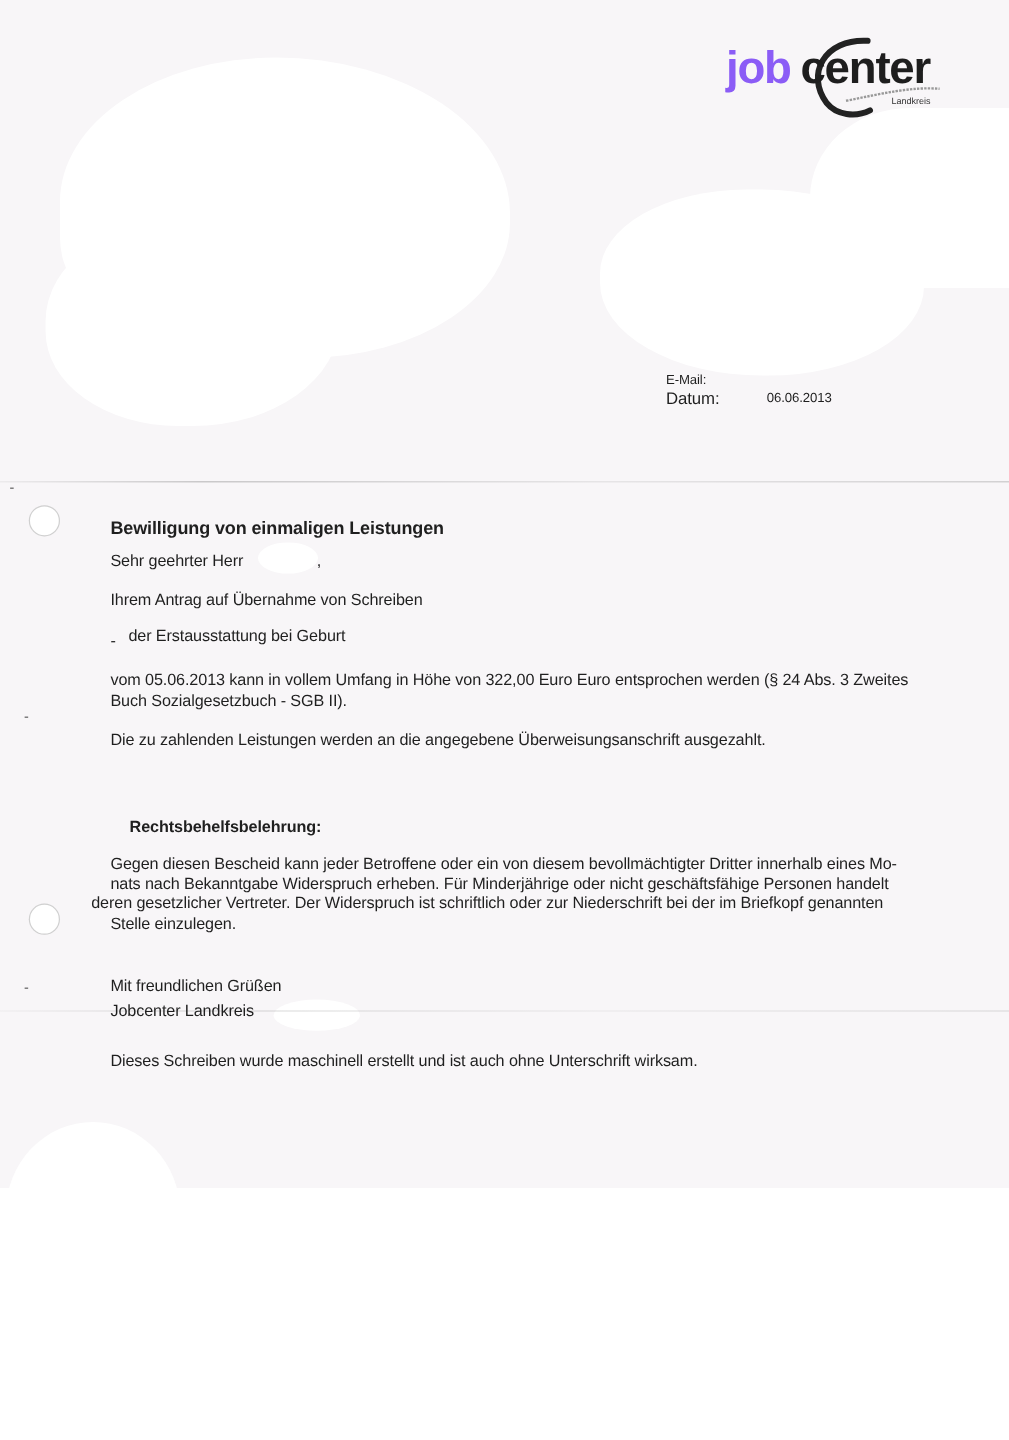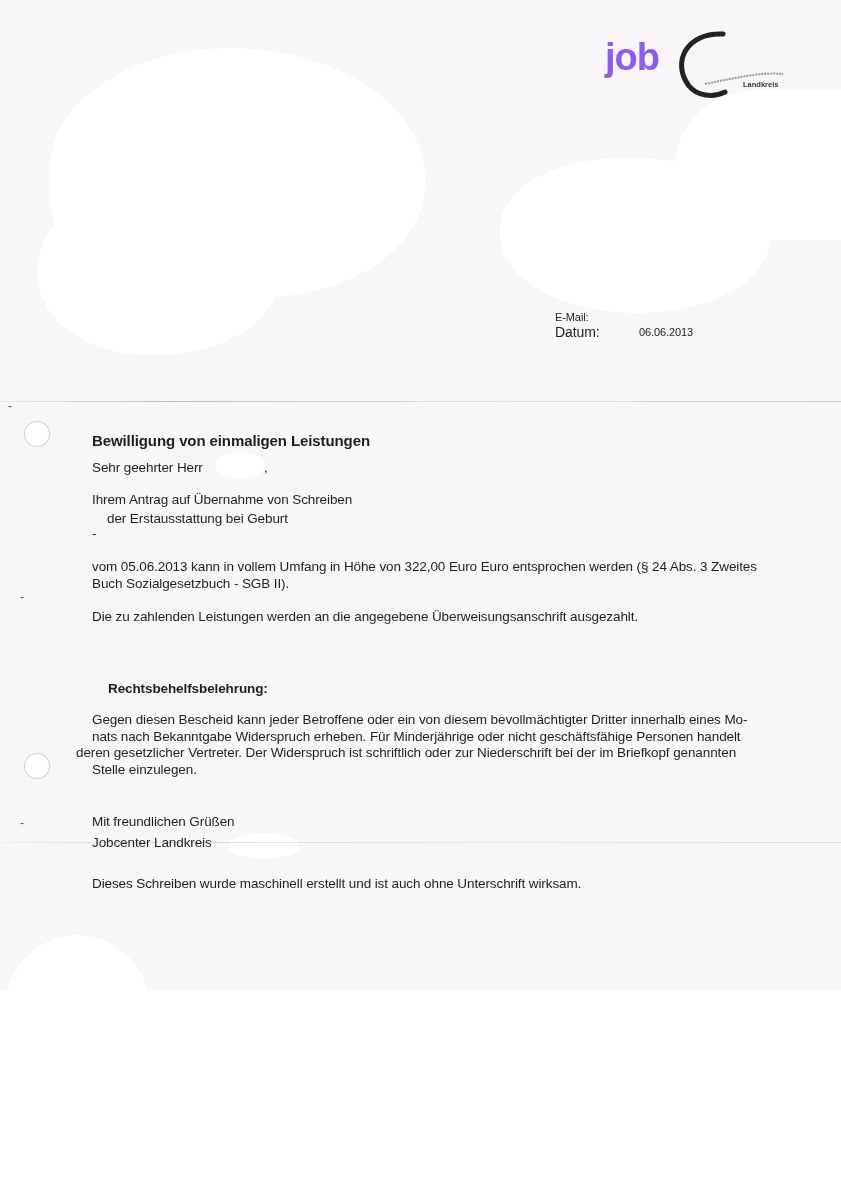--- a/index.html
+++ b/index.html
@@ -9,21 +9,21 @@
   .blob { position:absolute; background:#ffffff; border-radius:50%; }
   .fold { position:absolute; left:0; width:841px; height:1px; background:linear-gradient(90deg, rgba(150,150,150,0.15), rgba(120,120,120,0.45) 20%, rgba(160,160,160,0.25) 60%, rgba(130,130,130,0.4)); }
   .t { position:absolute; font-size:13.5px; line-height:18px; white-space:nowrap; letter-spacing:-0.1px; }
   .bold { font-weight:bold; }
   .title { font-size:15px; font-weight:bold; }
   .mark { position:absolute; font-size:12px; color:#555; }
   .punch { position:absolute; width:24px; height:24px; border-radius:50%; border:1px solid rgba(120,120,120,0.35); background:#fff; }
   .logo { position:absolute; left:605px; top:28px; width:185px; height:72px; }
   .logo .job { position:absolute; left:0; top:8px; font-size:38px; font-weight:bold; color:#8b5cf6; letter-spacing:-1px; }
   .logo .center { position:absolute; left:62px; top:8px; font-size:38px; font-weight:bold; color:#1e1e1e; letter-spacing:-1px; }
-  .logo .sub { position:absolute; left:138px; top:52px; font-size:7.5px; font-weight:bold; color:#333; }
+  .logo .sub { position:absolute; left:138px; top:52px; font-size:7.5px; font-weight:normal; color:#333; }
 </style>
 </head>
 <body>
 
 <div class="page"></div>
 <div class="bottom-white"></div>
 
 <div class="blob" style="left:50px;top:48px;width:375px;height:250px;border-radius:48% 52% 45% 40%;"></div>
 <div class="blob" style="left:38px;top:180px;width:245px;height:175px;border-radius:50% 40% 50% 45%;"></div>
 <div class="blob" style="left:500px;top:158px;width:270px;height:155px;border-radius:45% 50% 48% 50%;"></div>
@@ -34,39 +34,40 @@
 
 <div class="fold" style="top:401px;"></div>
 <div class="fold" style="top:842px;opacity:0.6;"></div>
 
 <div class="logo">
   <svg width="185" height="72" style="position:absolute;left:0;top:0;">
     <path d="M118 6 C 82 4, 66 34, 84 58 C 92 68, 108 70, 120 64" fill="none" stroke="#222" stroke-width="5" stroke-linecap="round"></path>
     <path d="M100 56 C 130 50, 155 44, 178 46" fill="none" stroke="#999" stroke-width="2" stroke-dasharray="2 1"></path>
   </svg>
   <span class="job">job</span>
+  <span class="center">center</span>
   <span class="sub">Landkreis</span>
 </div>
 
 <span class="t" style="left:555px;top:308px;font-size:11px;">E-Mail:</span>
 <span class="t" style="left:555px;top:323px;font-size:14px;">Datum:</span>
 <span class="t" style="left:639px;top:323px;font-size:11px;">06.06.2013</span>
 
 <span class="mark" style="left:8px;top:399px;">-</span>
 <div class="punch" style="left:24px;top:421px;"></div>
 <span class="mark" style="left:20px;top:590px;">-</span>
 <div class="punch" style="left:24px;top:753px;"></div>
 <span class="mark" style="left:20px;top:816px;">-</span>
 
 <span class="t title" style="left:92px;top:401px;margin-top:31px;">Bewilligung von einmaligen Leistungen</span>
 <span class="t" style="left:92px;top:459px;">Sehr geehrter Herr</span>
 <span class="t" style="left:264px;top:459px;">,</span>
 <span class="t" style="left:92px;top:491px;">Ihrem Antrag auf Übernahme von Schreiben</span>
 <span class="t" style="left:92px;top:525px;">-</span>
-<span class="t" style="left:107px;top:510px;">der Erstausstattung bei Geburt</span>
+<span class="t" style="left:107px;top:521px;">der Erstausstattung bei Geburt</span>
 <span class="t" style="left:92px;top:558px;">vom 05.06.2013 kann in vollem Umfang in Höhe von 322,00 Euro Euro entsprochen werden (§ 24 Abs. 3 Zweites</span>
 <span class="t" style="left:92px;top:575px;">Buch Sozialgesetzbuch - SGB II).</span>
 <span class="t" style="left:92px;top:608px;text-align:right;">Die zu zahlenden Leistungen werden an die angegebene Überweisungsanschrift ausgezahlt.</span>
 
 <span class="t bold" style="left:92px;top:680px;padding-left:16px;">Rechtsbehelfsbelehrung:</span>
 <span class="t" style="left:92px;top:711px;">Gegen diesen Bescheid kann jeder Betroffene oder ein von diesem bevollmächtigter Dritter innerhalb eines Mo-</span>
 <span class="t" style="left:92px;top:728px;">nats nach Bekanntgabe Widerspruch erheben. Für Minderjährige oder nicht geschäftsfähige Personen handelt</span>
 <span class="t" style="left:76px;top:744px;">deren gesetzlicher Vertreter. Der Widerspruch ist schriftlich oder zur Niederschrift bei der im Briefkopf genannten</span>
 <span class="t" style="left:92px;top:761px;">Stelle einzulegen.</span>
 

